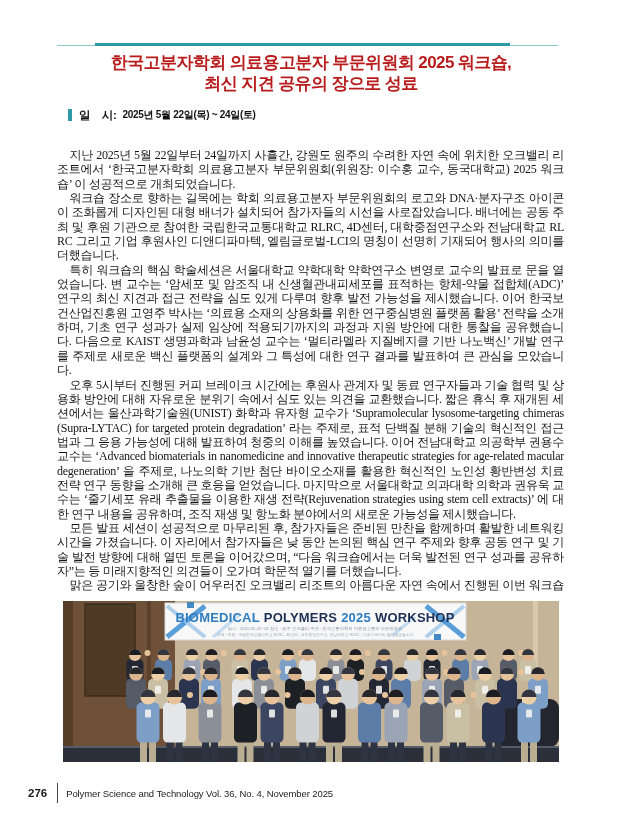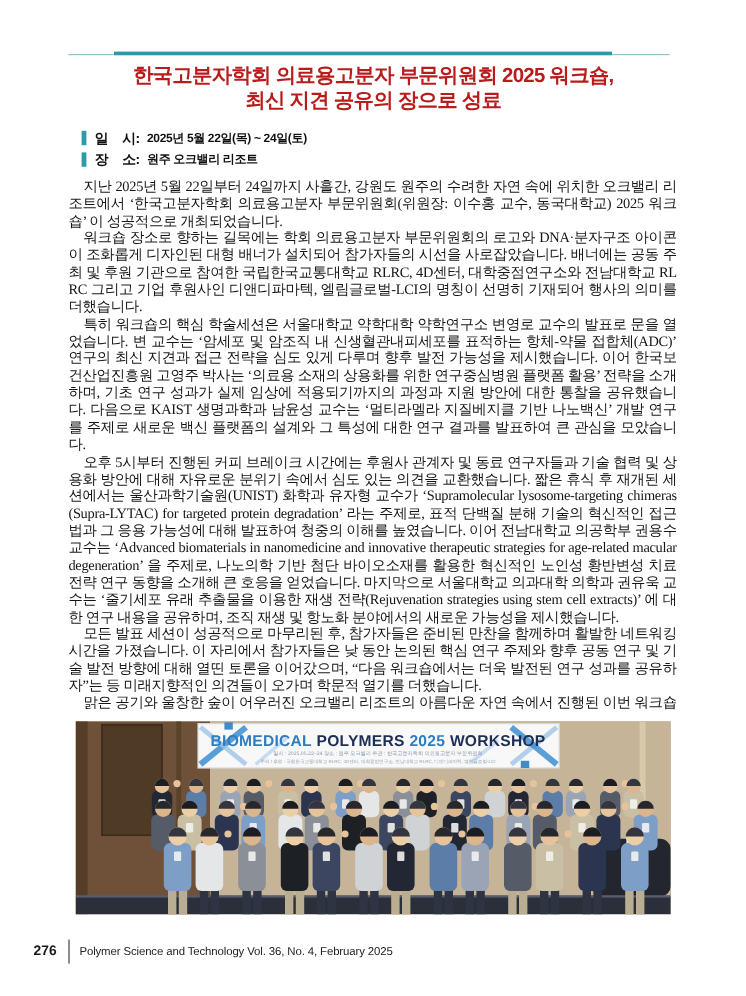--- a/index.html
+++ b/index.html
@@ -40,25 +40,20 @@
 <h1 class="title">
   <span>한국고분자학회 의료용고분자 부문위원회 2025 워크숍,</span><br>
   <span>최신 지견 공유의 장으로 성료</span>
 </h1>
 
 <div class="meta">
   <div class="meta-row">
     <span class="meta-bar"></span>
     <span class="meta-label">일    시:</span>
     <span class="meta-value">2025년 5월 22일(목) ~ 24일(토)</span>
-  </div>
-  <div class="meta-row">
-    <span class="meta-bar"></span>
-    <span class="meta-label">장    소:</span>
-    <span class="meta-value">원주 오크밸리 리조트</span>
   </div>
 </div>
 
 <div class="body-text">
   <p>지난 2025년 5월 22일부터 24일까지 사흘간, 강원도 원주의 수려한 자연 속에 위치한 오크밸리 리조트에서 ‘한국고분자학회 의료용고분자 부문위원회(위원장: 이수홍 교수, 동국대학교) 2025 워크숍’ 이 성공적으로 개최되었습니다.</p>
   <p>워크숍 장소로 향하는 길목에는 학회 의료용고분자 부문위원회의 로고와 DNA·분자구조 아이콘이 조화롭게 디자인된 대형 배너가 설치되어 참가자들의 시선을 사로잡았습니다. 배너에는 공동 주최 및 후원 기관으로 참여한 국립한국교통대학교 RLRC, 4D센터, 대학중점연구소와 전남대학교 RLRC 그리고 기업 후원사인 디앤디파마텍, 엘림글로벌-LCI의 명칭이 선명히 기재되어 행사의 의미를 더했습니다.</p>
   <p>특히 워크숍의 핵심 학술세션은 서울대학교 약학대학 약학연구소 변영로 교수의 발표로 문을 열었습니다. 변 교수는 ‘암세포 및 암조직 내 신생혈관내피세포를 표적하는 항체-약물 접합체(ADC)’ 연구의 최신 지견과 접근 전략을 심도 있게 다루며 향후 발전 가능성을 제시했습니다. 이어 한국보건산업진흥원 고영주 박사는 ‘의료용 소재의 상용화를 위한 연구중심병원 플랫폼 활용’ 전략을 소개하며, 기초 연구 성과가 실제 임상에 적용되기까지의 과정과 지원 방안에 대한 통찰을 공유했습니다. 다음으로 KAIST 생명과학과 남윤성 교수는 ‘멀티라멜라 지질베지클 기반 나노백신’ 개발 연구를 주제로 새로운 백신 플랫폼의 설계와 그 특성에 대한 연구 결과를 발표하여 큰 관심을 모았습니다.</p>
   <p>오후 5시부터 진행된 커피 브레이크 시간에는 후원사 관계자 및 동료 연구자들과 기술 협력 및 상용화 방안에 대해 자유로운 분위기 속에서 심도 있는 의견을 교환했습니다. 짧은 휴식 후 재개된 세션에서는 울산과학기술원(UNIST) 화학과 유자형 교수가 ‘Supramolecular lysosome-targeting chimeras (Supra-LYTAC) for targeted protein degradation’ 라는 주제로, 표적 단백질 분해 기술의 혁신적인 접근법과 그 응용 가능성에 대해 발표하여 청중의 이해를 높였습니다. 이어 전남대학교 의공학부 권용수 교수는 ‘Advanced biomaterials in nanomedicine and innovative therapeutic strategies for age-related macular degeneration’ 을 주제로, 나노의학 기반 첨단 바이오소재를 활용한 혁신적인 노인성 황반변성 치료 전략 연구 동향을 소개해 큰 호응을 얻었습니다. 마지막으로 서울대학교 의과대학 의학과 권유욱 교수는 ‘줄기세포 유래 추출물을 이용한 재생 전략(Rejuvenation strategies using stem cell extracts)’ 에 대한 연구 내용을 공유하며, 조직 재생 및 항노화 분야에서의 새로운 가능성을 제시했습니다.</p>
   <p>모든 발표 세션이 성공적으로 마무리된 후, 참가자들은 준비된 만찬을 함께하며 활발한 네트워킹 시간을 가졌습니다. 이 자리에서 참가자들은 낮 동안 논의된 핵심 연구 주제와 향후 공동 연구 및 기술 발전 방향에 대해 열띤 토론을 이어갔으며, “다음 워크숍에서는 더욱 발전된 연구 성과를 공유하자”는 등 미래지향적인 의견들이 오가며 학문적 열기를 더했습니다.</p>
   <p>맑은 공기와 울창한 숲이 어우러진 오크밸리 리조트의 아름다운 자연 속에서 진행된 이번 워크숍은 의료용 고분자 분야의 기초 연구부터 임상 응용 및 상용화 전략에 이르기까지 다채로운 최신 동향과 깊이 있는 지견을 나누는 소중한 기회가 되었습니다. 참가자들은 해당 분야의 발전 가능성을 확인하고 상호 협력의 발판을 다지는 매우 유익하고 의미 있는 시간이었다고 평가했습니다.</p>
@@ -302,14 +297,14 @@
         <circle cx="466" cy="96" r="7.6" fill="#eccfa6"></circle>
         <path d="M 458.4 96 a 7.6 7.6 0 0 1 15.2 0 z" fill="#333640"></path>
         <rect x="463" y="108.6" width="6" height="8" rx="1" fill="#f2f2ef" opacity="0.9"></rect>
       </g>
   </svg>
 </div>
 
 <div class="footer">
   <span class="page-num">276</span>
   <span class="footer-divider"></span>
-  <span class="journal-ref">Polymer Science and Technology  Vol. 36, No. 4, February 2025</span>
+  <span class="journal-ref">Polymer Science and Technology  Vol. 36, No. 4, November 2025</span>
 </div>
 
 </body></html>

